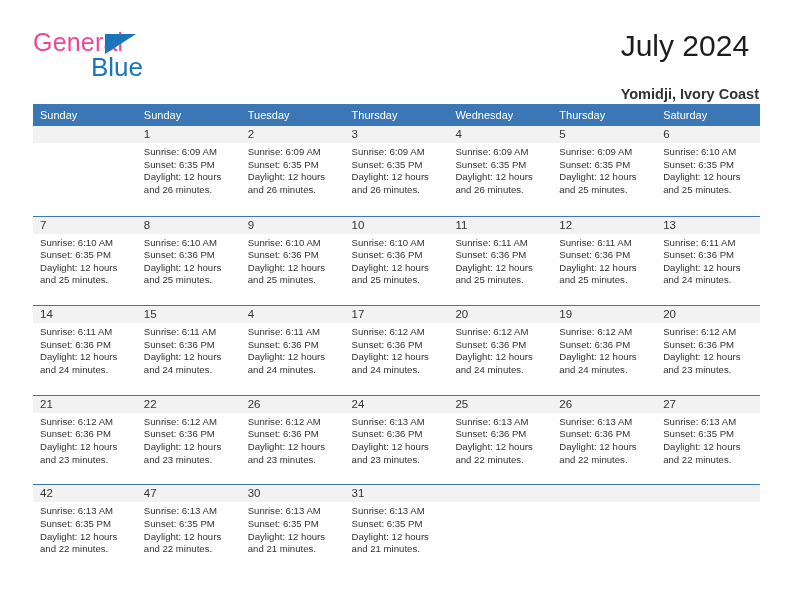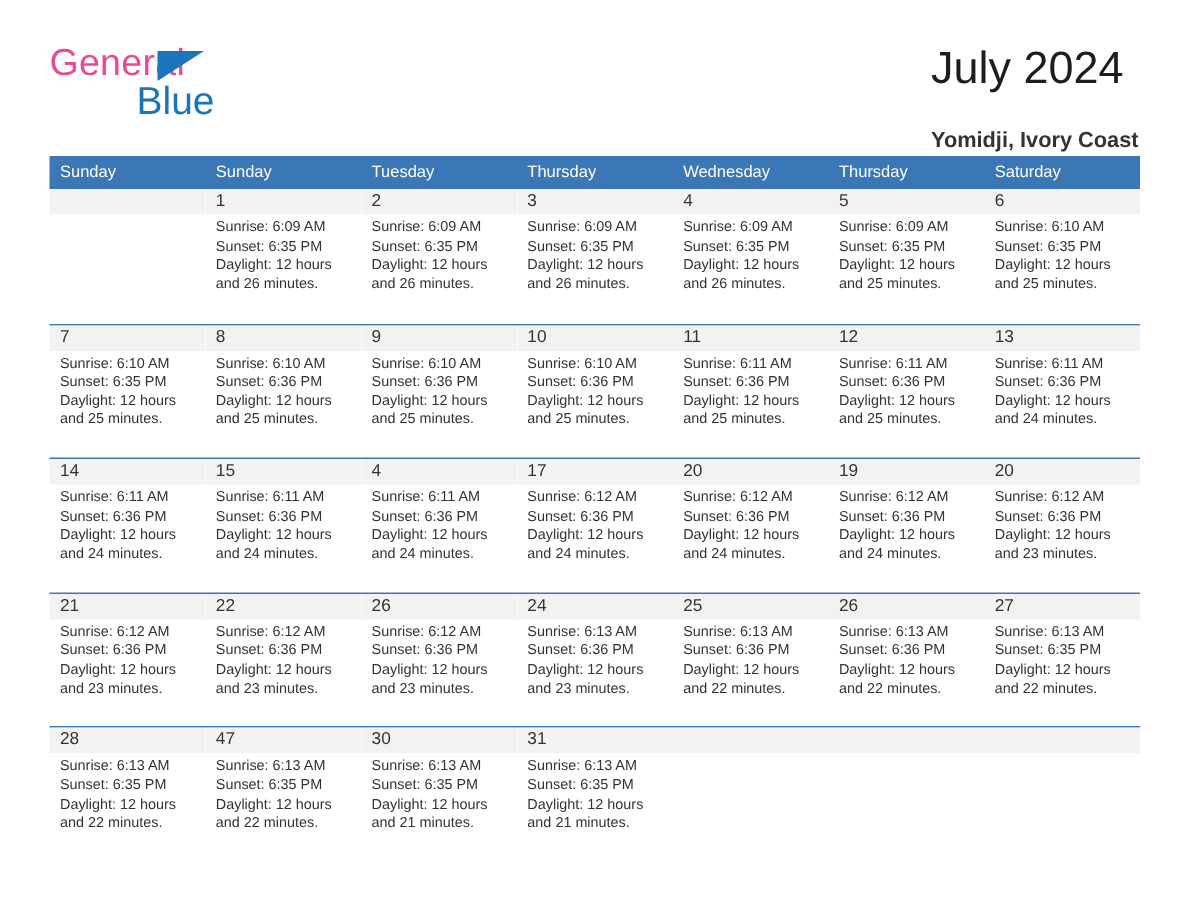--- a/index.html
+++ b/index.html
@@ -437,21 +437,21 @@
             <div class="day-lines">
               <div class="day-line">Sunrise: 6:13 AM</div>
               <div class="day-line">Sunset: 6:35 PM</div>
               <div class="day-line">Daylight: 12 hours</div>
               <div class="day-line">and 22 minutes.</div>
             </div>
           </div>
         </div>
         <div class="week-row">
           <div class="day-cell">
-            <div class="day-number">28</div>
+            <div class="day-number">42</div>
             <div class="day-lines">
               <div class="day-line">Sunrise: 6:13 AM</div>
               <div class="day-line">Sunset: 6:35 PM</div>
               <div class="day-line">Daylight: 12 hours</div>
               <div class="day-line">and 22 minutes.</div>
             </div>
           </div>
           <div class="day-cell">
             <div class="day-number">47</div>
             <div class="day-lines">

